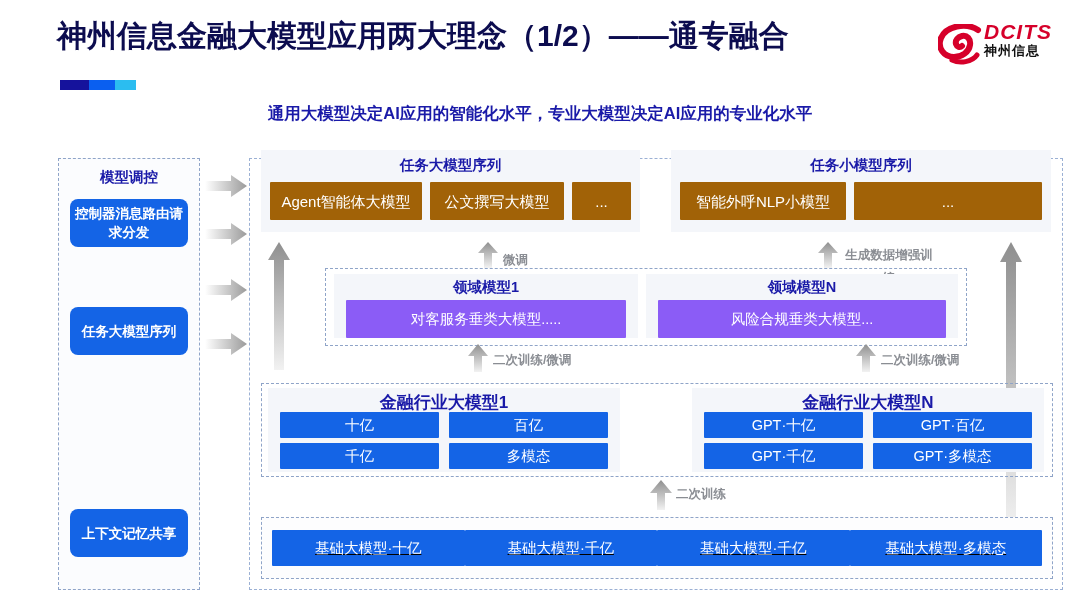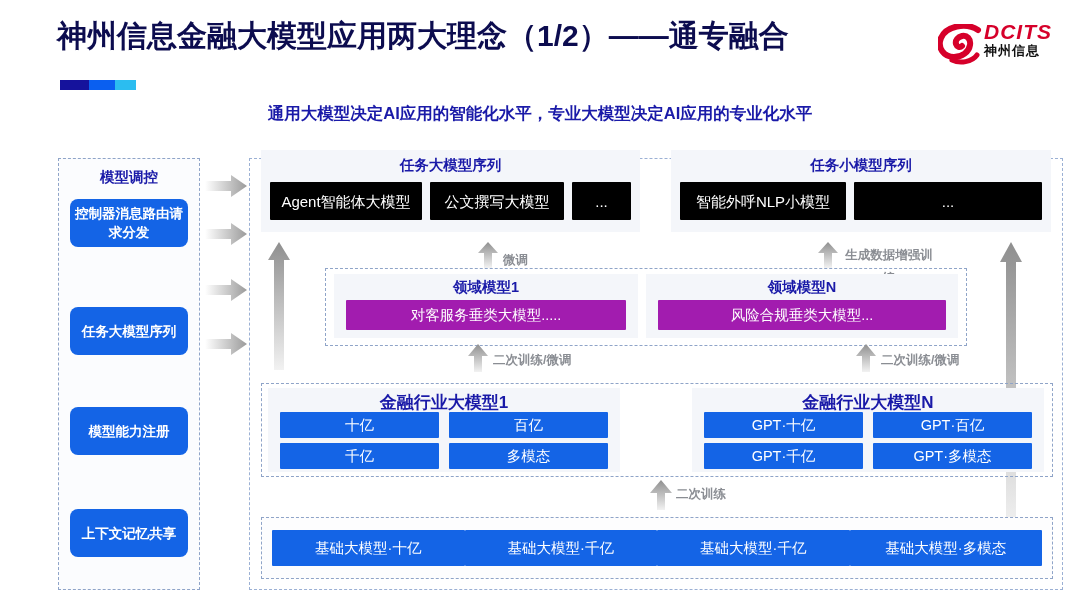--- a/index.html
+++ b/index.html
@@ -70,21 +70,21 @@
   
   .seq-panel{position:absolute;top:10px;height:82px;background:#f4f6fa;}
   .seq-left{left:261px;width:379px;}
   .seq-right{left:671px;width:380px;}
   .seq-title{
     position:absolute;left:0;top:6px;width:100%;text-align:center;
     font-size:14.5px;font-weight:bold;color:#1a1aa8;
   }
   .seq-row{position:absolute;left:9px;right:9px;top:32px;height:38px;display:flex;gap:8px;}
   .blue-chip{
-    background:#000000;color:#fff;display:flex;align-items:center;justify-content:center;
+    background:#a16207;color:#fff;display:flex;align-items:center;justify-content:center;
     font-size:15px;line-height:1;border-radius:1px;white-space:nowrap;
   }
   .chip-w1{flex:0 0 152px;}
   .chip-w2{flex:0 0 134px;}
   .chip-w3{flex:1 1 auto;}
   .chip-s1{flex:0 0 166px;}
   .chip-s2{flex:0 0 134px;}
   .chip-s3{flex:1 1 auto;}
 
   
@@ -93,22 +93,22 @@
     border:1px dashed #8fa4c8;
   }
   .dom-panel{position:absolute;top:5px;height:64px;background:#f4f6fa;}
   .dom-left{left:8px;width:304px;}
   .dom-right{left:320px;width:312px;}
   .dom-title{
     position:absolute;left:0;top:4px;width:100%;text-align:center;
     font-size:14.5px;font-weight:bold;color:#1a1aa8;
   }
   .dom-chip{
-    position:absolute;left:12px;right:12px;top:26px;height:30px;
-    background:#a21caf;color:#fff;font-size:14.5px;
+    position:absolute;left:12px;right:12px;top:26px;height:38px;
+    background:#8b5cf6;color:#fff;font-size:14.5px;
     display:flex;align-items:center;justify-content:center;border-radius:1px;
   }
 
   
   .ind-band{
     position:absolute;left:261px;top:243px;width:790px;height:92px;
     border:1px dashed #8fa4c8;
   }
   .ind-panel{position:absolute;top:4px;height:84px;background:#f4f6fa;}
   .ind-left{left:6px;width:352px;}
@@ -124,21 +124,21 @@
   .ind-cell{
     background:#1464e6;color:#fff;height:26px;border-radius:1px;
     display:flex;align-items:center;justify-content:center;font-size:14.5px;white-space:nowrap;
   }
 
   
   .fnd-band{
     position:absolute;left:261px;top:377px;width:790px;height:60px;
     border:1px dashed #8fa4c8;background:#fdfdfe;
   }
-  .fnd-row{position:absolute;left:10px;right:10px;top:12px;height:36px;display:flex;}
+  .fnd-row{position:absolute;left:10px;right:10px;top:12px;height:36px;display:flex;text-decoration:underline;}
   .fnd-cell{
     flex:1 1 0;background:#1464e6;color:#fff;border-radius:1px;
     display:flex;align-items:center;justify-content:center;font-size:14.5px;white-space:nowrap;
   }
 
   
   .v-arrow{position:absolute;}
   .va-left-tall{left:268px;top:102px;width:22px;height:128px;}
   .va-mid-top{left:478px;top:102px;width:20px;height:26px;}
   .va-dom-left{left:468px;top:204px;width:20px;height:28px;}
@@ -180,21 +180,20 @@
     </div>
   </div>
 </div>
 
 <div class="diagram">
 
   <div class="ctrl-panel">
     <div class="ctrl-title">模型调控</div>
     <div class="ctrl-box cb1">控制器消息路由请求分发</div>
     <div class="ctrl-box cb2">任务大模型序列</div>
-    <div class="ctrl-box cb3">模型能力注册</div>
     <div class="ctrl-box cb4">上下文记忆共享</div>
   </div>
 
   <svg class="h-arrow ha1" viewBox="0 0 42 24">
     <defs>
         <linearGradient id="gh" x1="0" y1="0" x2="1" y2="0">
       <stop offset="0" stop-color="#ffffff"></stop>
           <stop offset="1" stop-color="#9b9b9b"></stop>
         </linearGradient>
       </defs>

